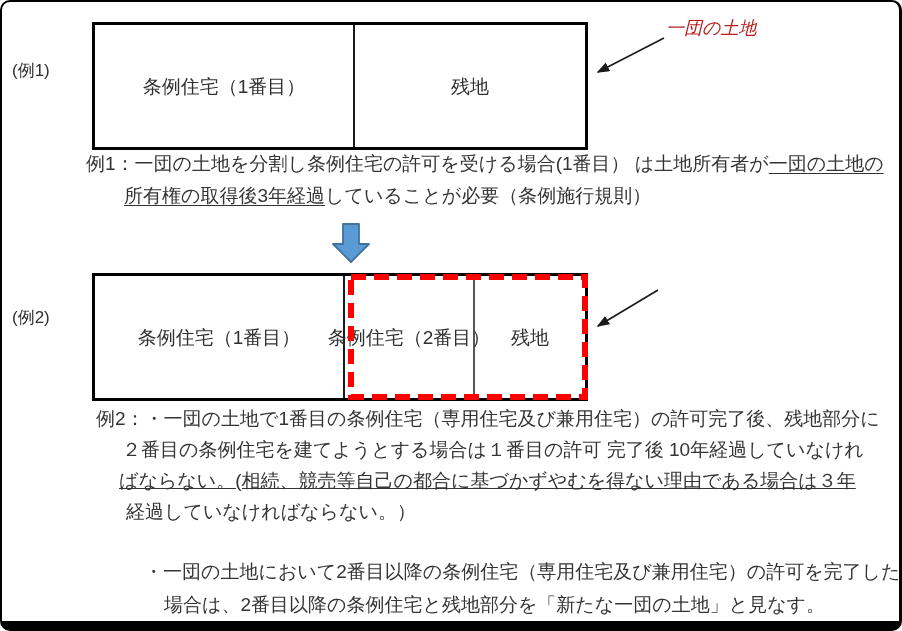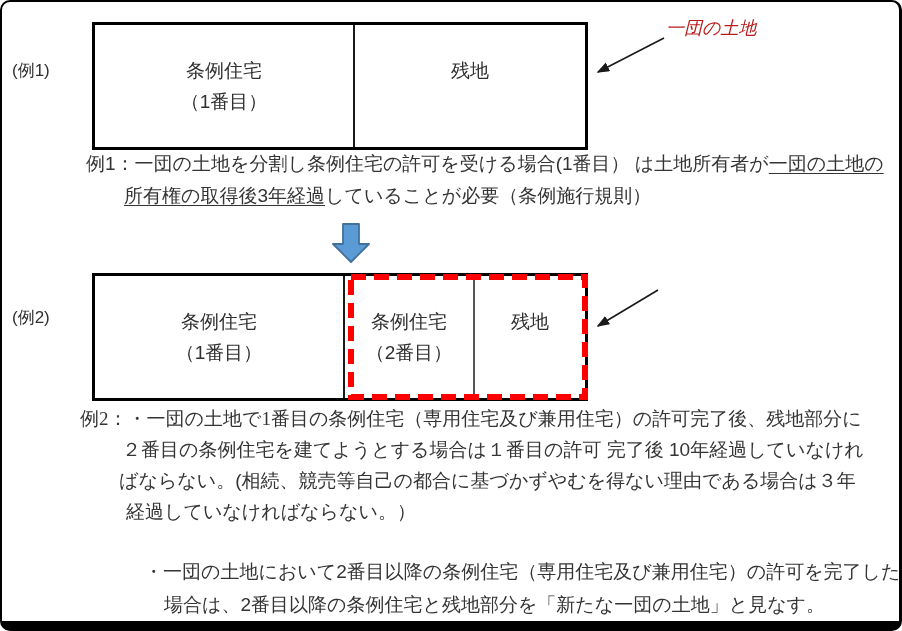--- a/index.html
+++ b/index.html
@@ -19,21 +19,21 @@
   .abs{position:absolute;}
   .ex-label{font-size:17px;color:#303030;white-space:nowrap;}
   .land-box{
     box-sizing:border-box;
     border:3px solid #000;
     background:#fff;
     display:flex;
   }
   .cell{
     box-sizing:border-box;
-    display:flex;flex-direction:column;
+    display:flex;flex-direction:row;
     justify-content:center;align-items:center;
     font-size:19px;line-height:31px;
     color:#303030;white-space:nowrap;
   }
   .cell .spacer{height:31px;}
   .div-solid{border-right:2px solid #1a1a1a;}
   .div-thin{border-right:2px solid #555;}
   .caption{font-size:19px;line-height:30px;white-space:nowrap;color:#343434;}
   .u{text-decoration:underline;text-underline-offset:3px;text-align:center;}
   .annot{font-size:18px;color:#b91c1c;white-space:nowrap;font-style:italic;}
@@ -103,21 +103,21 @@
 
   <svg class="abs" style="left:582px;top:280px;" width="90" height="52" viewBox="0 0 90 52">
     <defs>
       <marker id="ah2" markerWidth="10" markerHeight="8" refX="7" refY="3" orient="auto" markerUnits="strokeWidth">
         <path d="M0,0 L8,3 L0,6 Z" fill="#1a1a1a"></path>
       </marker>
     </defs>
     <line x1="74" y1="8" x2="14" y2="44" stroke="#1a1a1a" stroke-width="1.6" marker-end="url(#ah2)"></line>
   </svg>
 
-  <div class="abs caption" style="left:78px;top:402px;font-family:Liberation Serif, serif;">例2：・一団の土地で1番目の条例住宅（専用住宅及び兼用住宅）の許可完了後、残地部分に</div>
+  <div class="abs caption" style="left:94px;top:402px;">例2：・一団の土地で1番目の条例住宅（専用住宅及び兼用住宅）の許可完了後、残地部分に</div>
   <div class="abs caption" style="left:120px;top:433px;">２番目の条例住宅を建てようとする場合は１番目の許可 完了後  10年経過していなけれ</div>
-  <div class="abs caption" style="left:117px;top:464px;">ばならない。(相続、競売等自己の都合に基づかずやむを得ない理由である場合は３年</div>
+  <div class="abs caption" style="left:117px;top:464px;text-decoration:underline;">ばならない。(相続、競売等自己の都合に基づかずやむを得ない理由である場合は３年</div>
   <div class="abs caption" style="left:124px;top:495px;">経過していなければならない。）</div>
 
   <div class="abs caption" style="left:142px;top:555px;">・一団の土地において2番目以降の条例住宅（専用住宅及び兼用住宅）の許可を完了した</div>
   <div class="abs caption" style="left:162px;top:588px;">場合は、2番目以降の条例住宅と残地部分を「新たな一団の土地」と見なす。</div>
 
 </div>
 
 </body></html>

